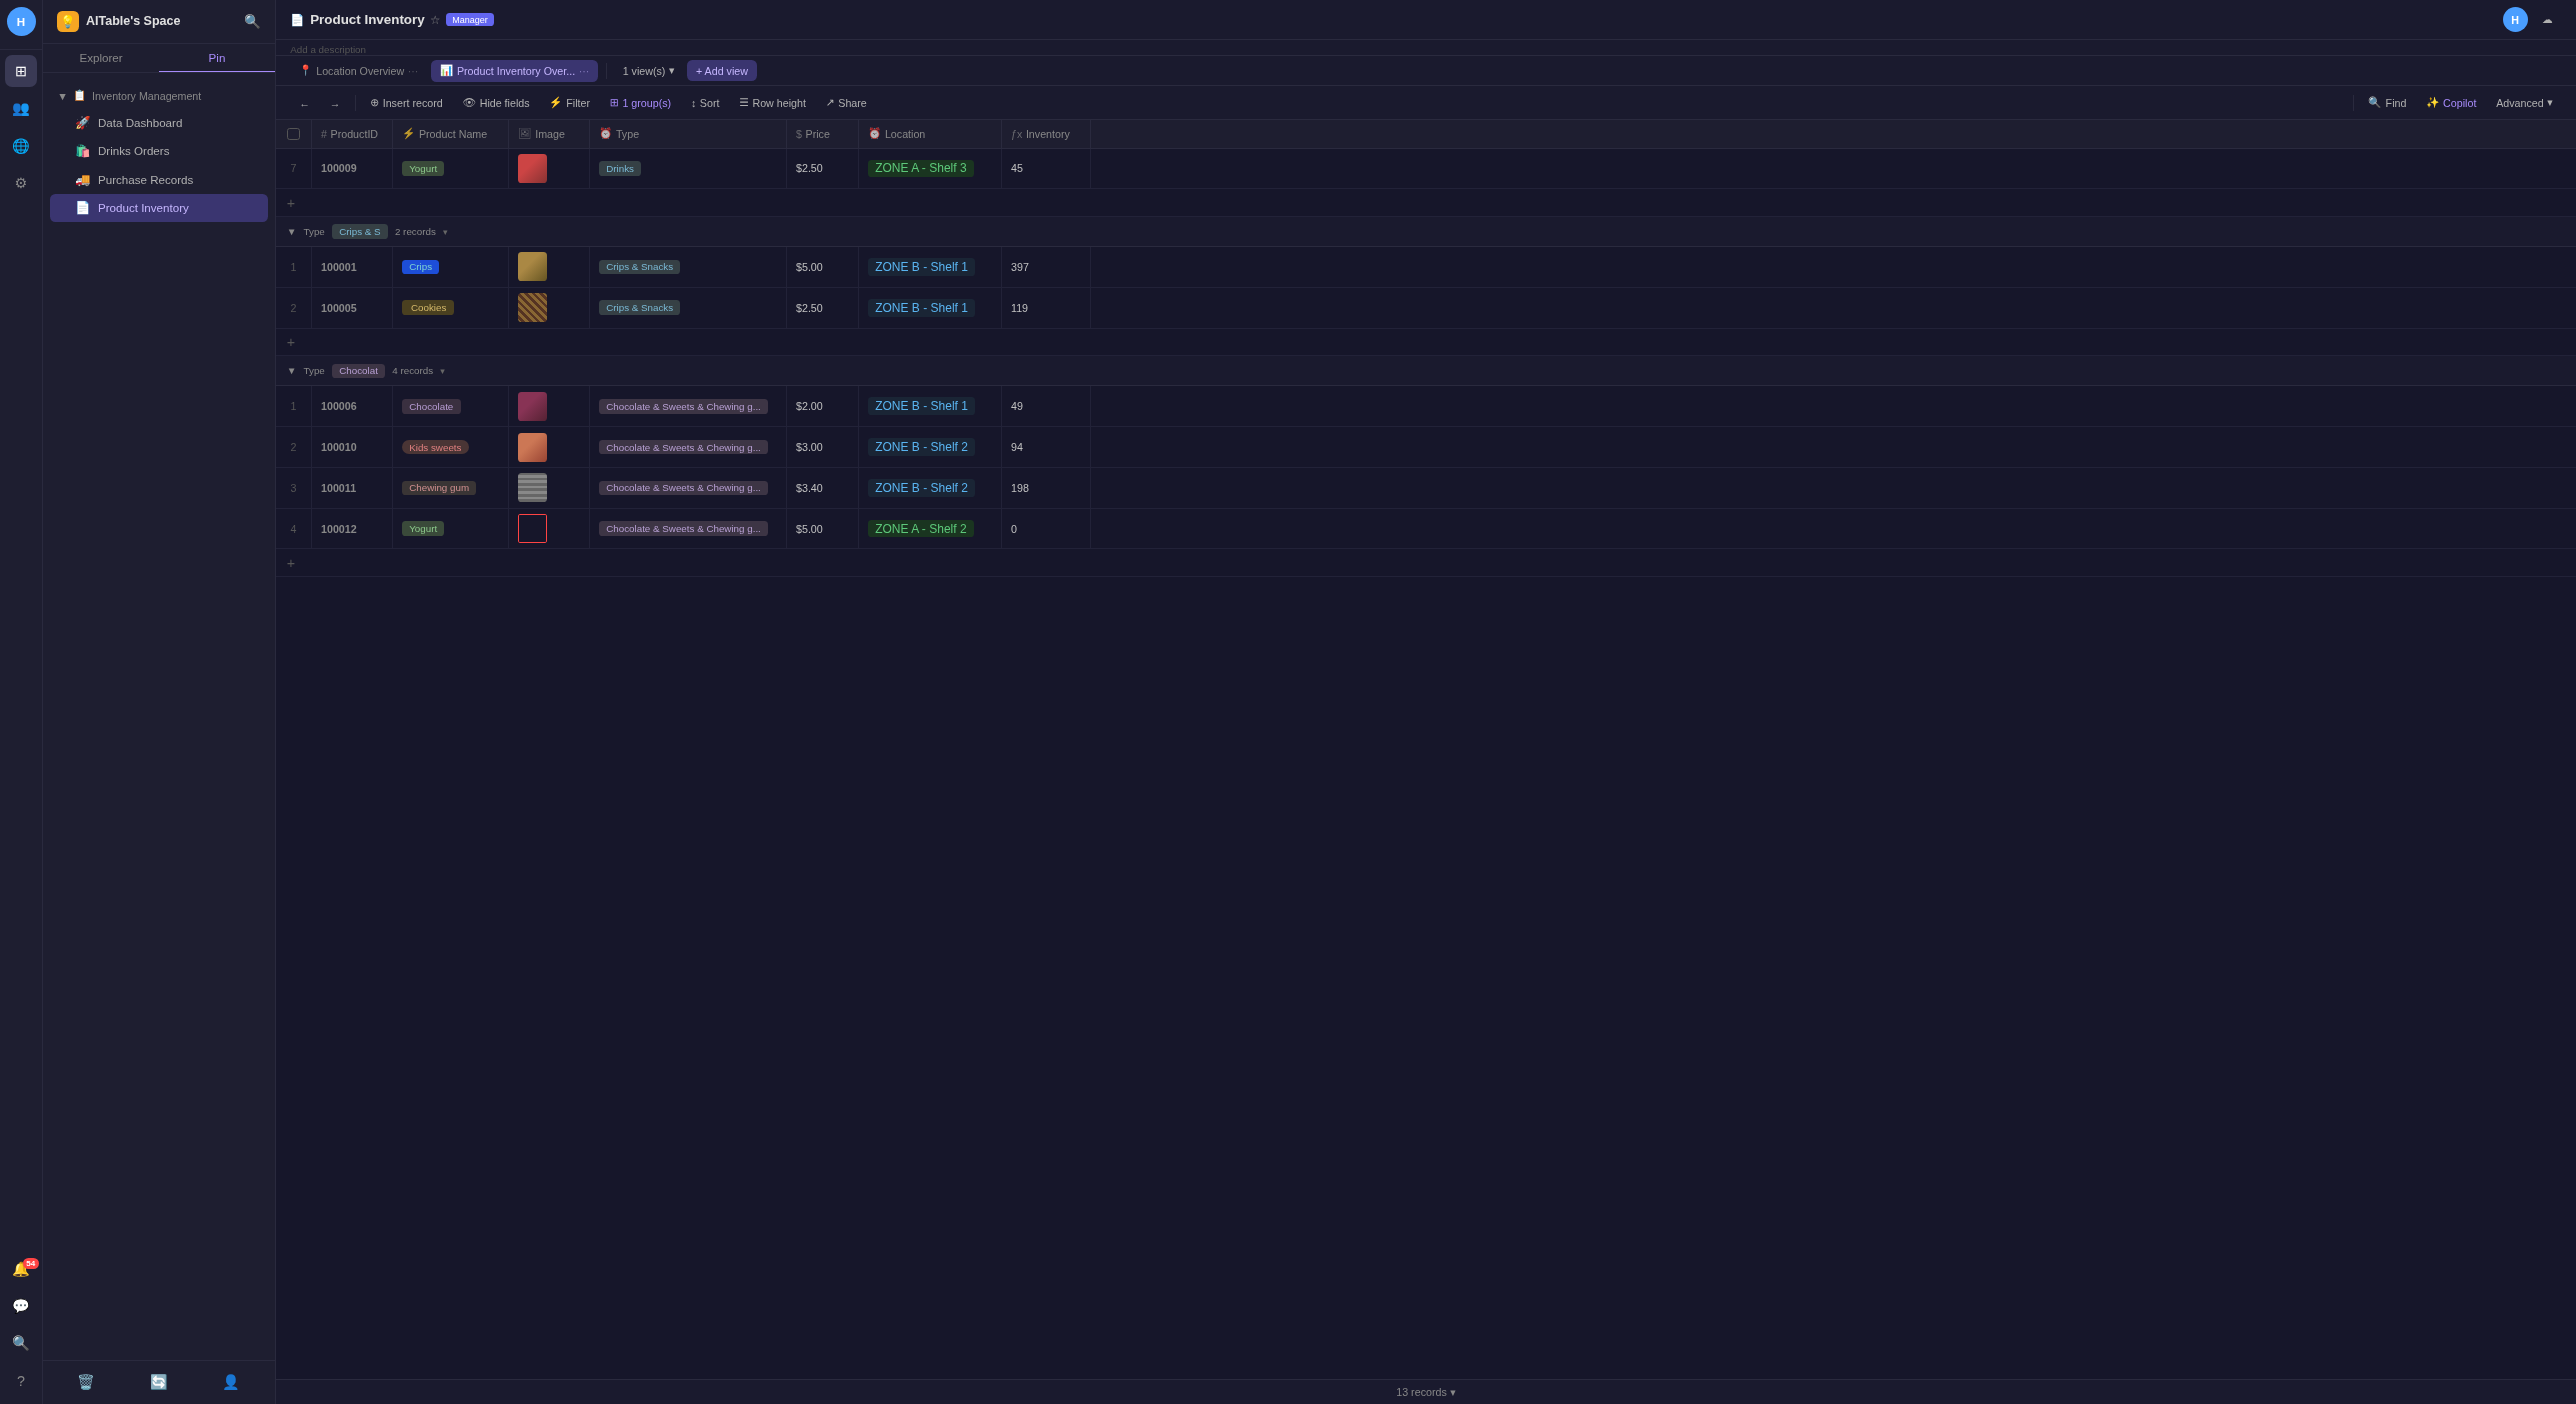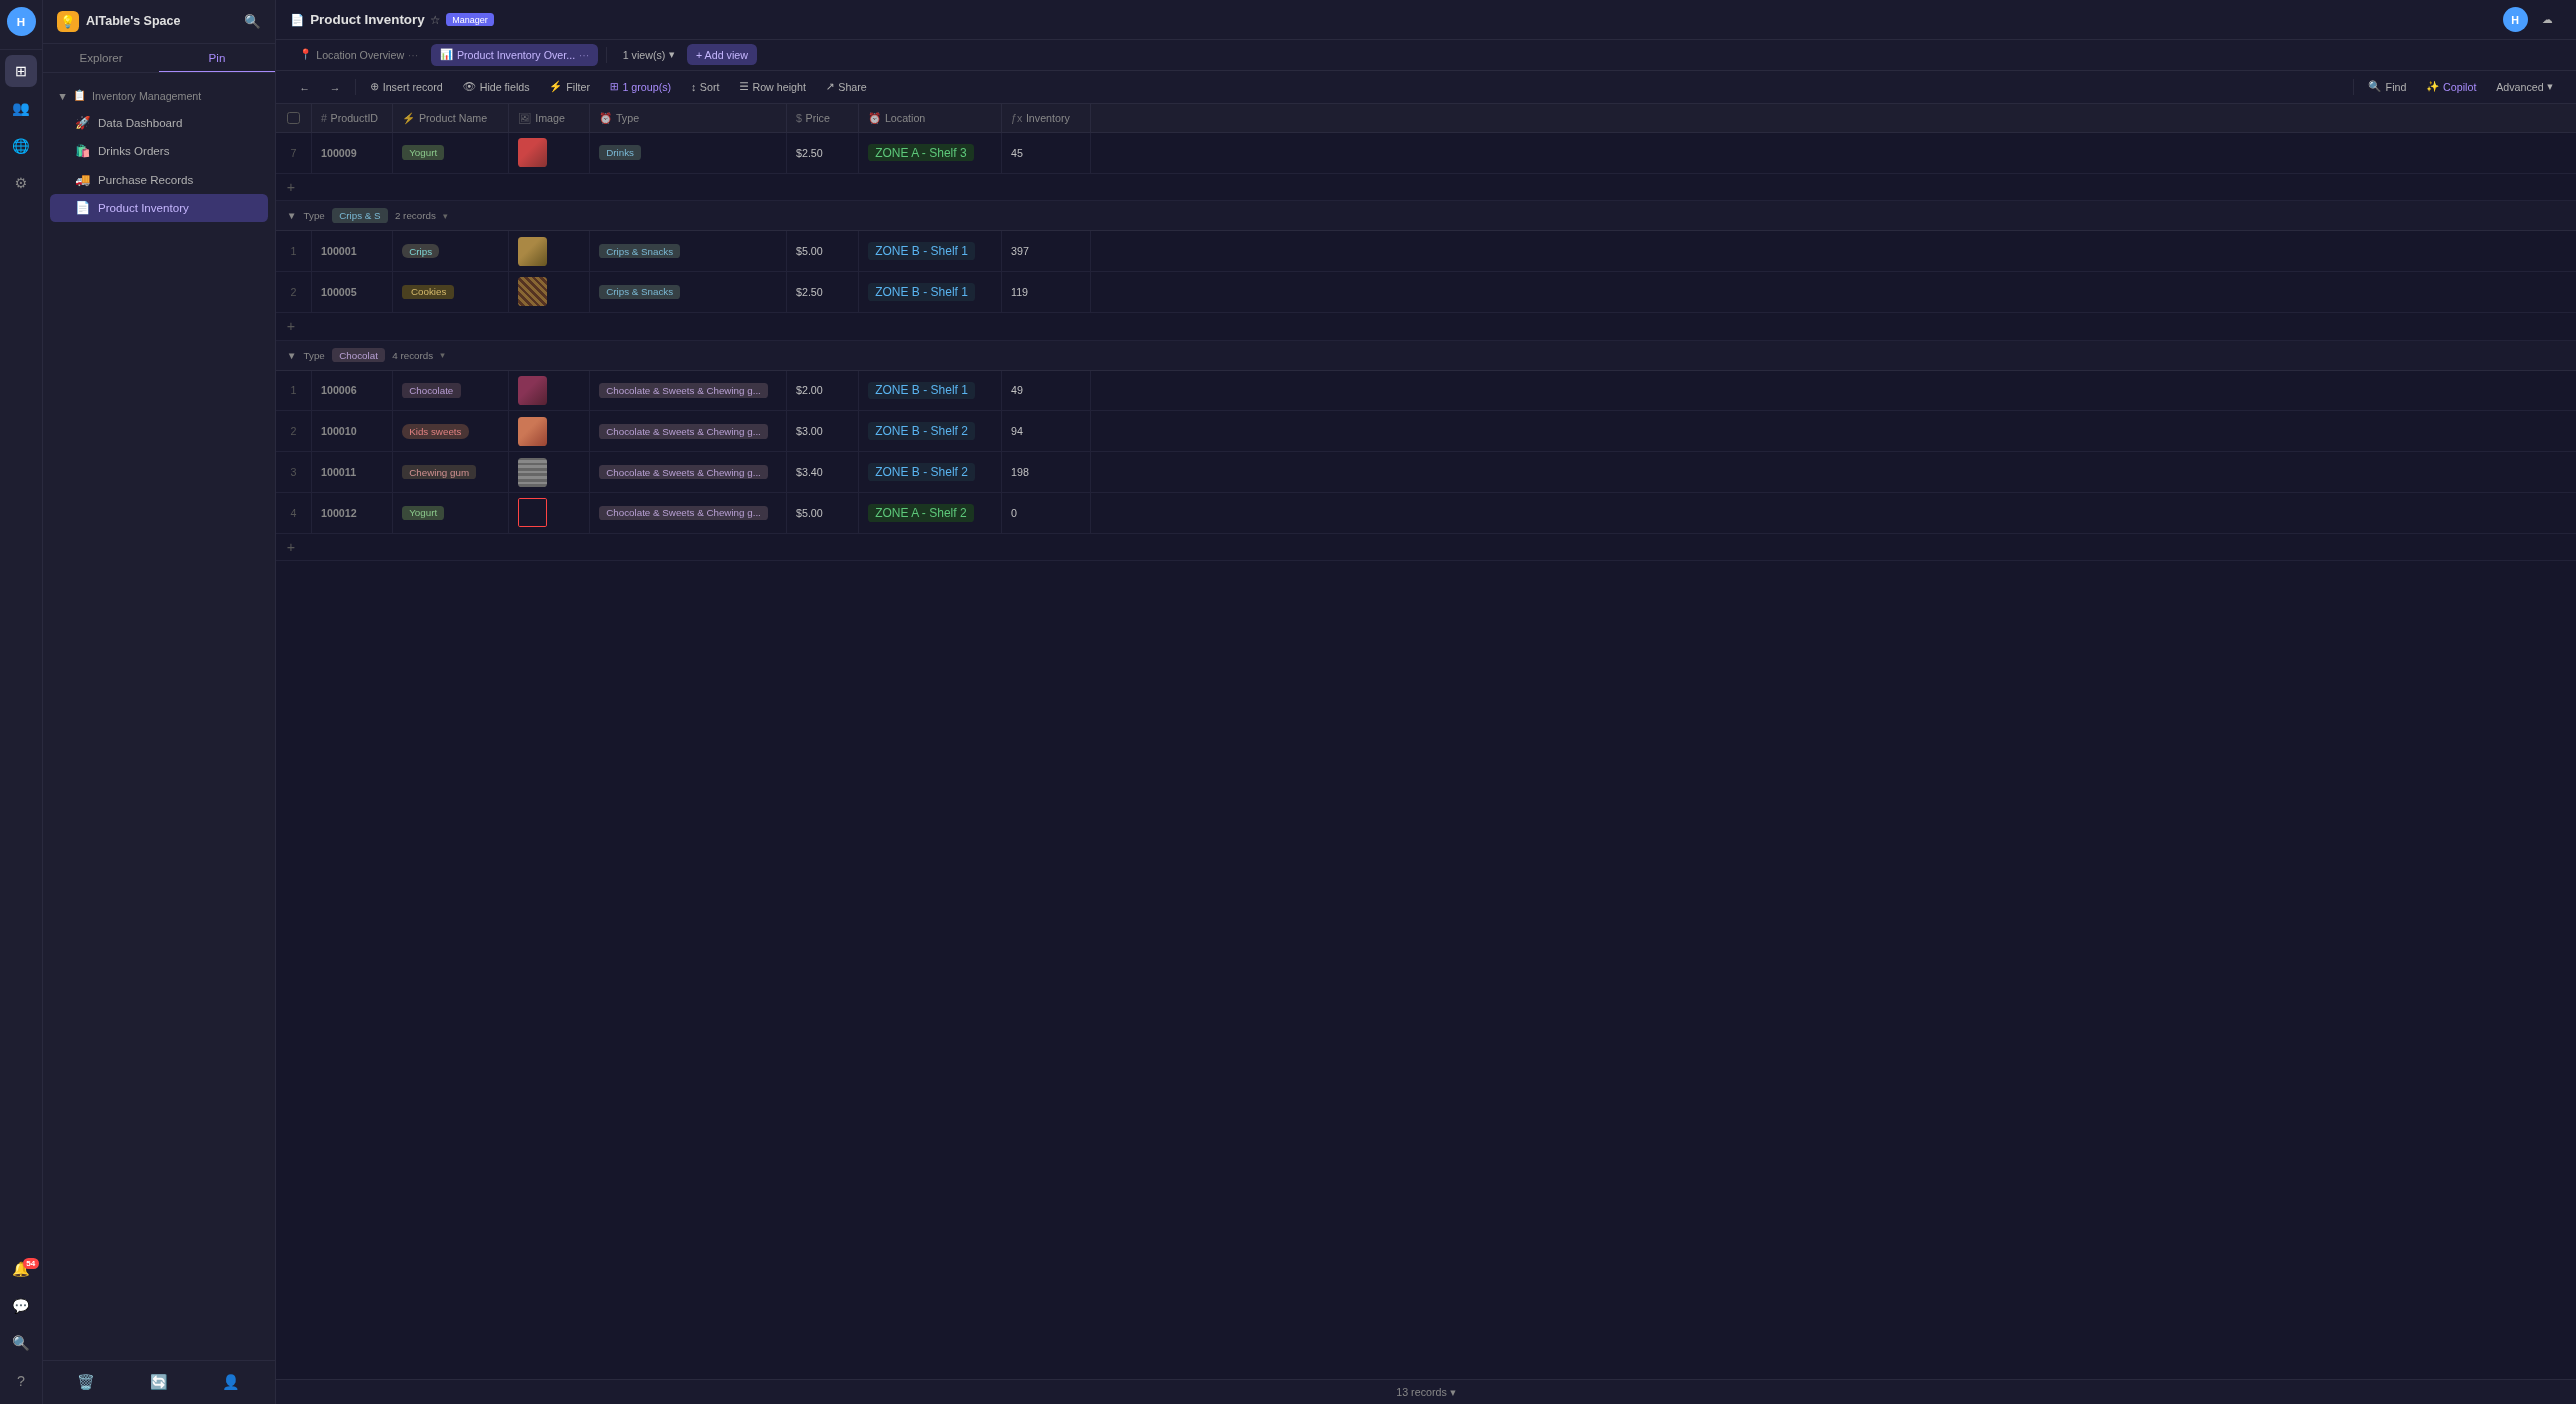--- a/index.html
+++ b/index.html
@@ -424,21 +424,21 @@
 
     .cell-badge {
       padding: 1.8px 7.2px;
       border-radius: 3.6px;
       font-size: 9.8px;
       font-weight: 500;
     }
 
     
     .badge-yogurt { background: #3a4a3a; color: #8bc88b; }
-    .badge-crips { background: #404040; color: #7dd3d3; border-radius: 6px; }
+    .badge-crips { background: #1d4ed8; color: #7dd3d3; }
     .badge-cookies { background: #4a4020; color: #d4b86a; padding-left: 9px; }
     .badge-chocolate { background: #3a3040; color: #b89dd4; }
     .badge-kids { background: #4a3535; color: #e08080; border-radius: 7px; }
     .badge-chewing { background: #3a3535; color: #d09090; }
 
     .badge-drinks { background: #354045; color: #7ab8d4; }
     .badge-crips-snacks { background: #364045; color: #7ab8d4; }
     .badge-choc-sweets { background: #3d3545; color: #b8a0d4; }
 
     .location-badge {
@@ -597,20 +597,23 @@
       <span class="topbar-badge">Manager</span>
     </div>
     <div class="topbar-spacer"></div>
     <div class="topbar-right">
       <div class="topbar-avatar">
         <span>H</span>
       </div>
       <div class="topbar-btn">☁</div>
     </div>
   </div>
+  <div style="padding: 1.8px 14.3px 0; border-bottom: 0.9px solid #2a2a3e; background: #1a1a2e; flex-shrink: 0;">
+    <span style="font-size: 9.8px; color: #555; cursor: pointer;">Add a description</span>
+  </div>
 
   <div class="topbar-views-row">
     <div class="view-tab">
       <span>📍</span>
       <span>Location Overview</span>
       <span style="opacity:0.5;">···</span>
     </div>
     <div class="view-tab active">
       <span>📊</span>
       <span>Product Inventory Over...</span>

